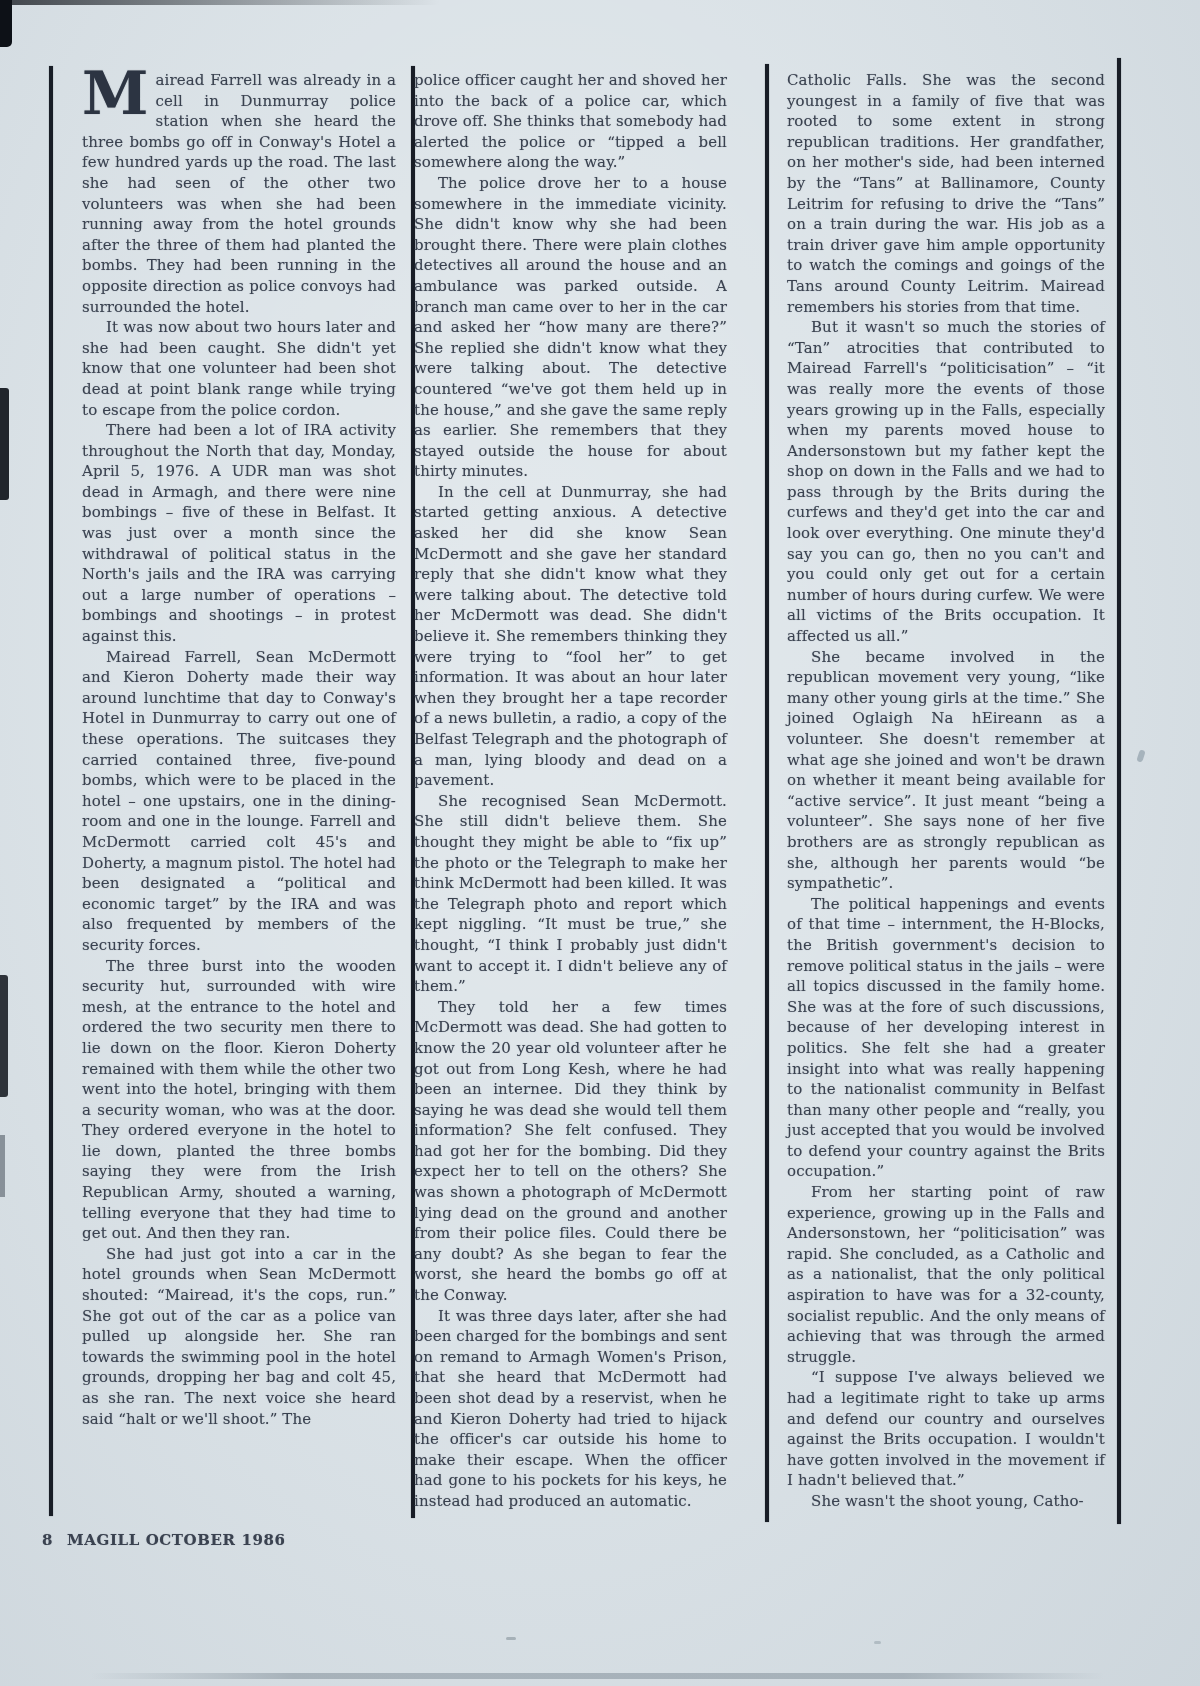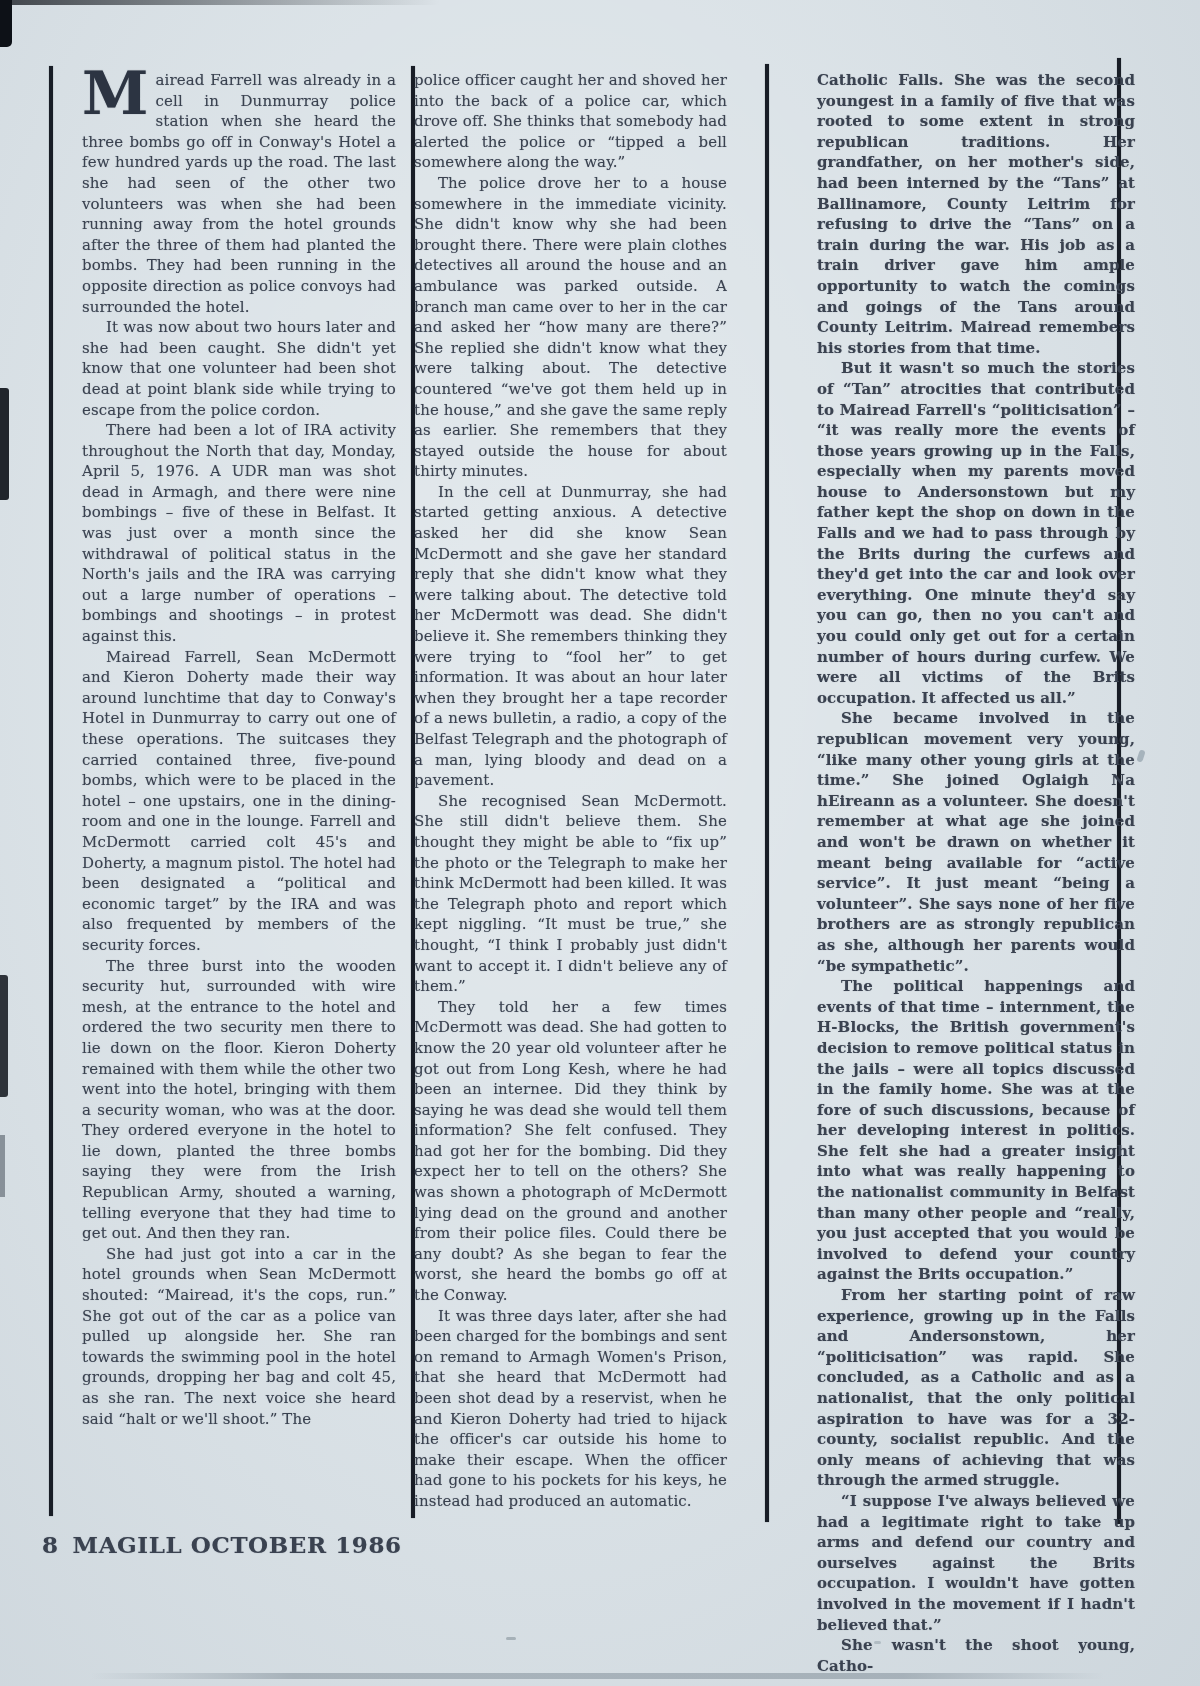--- a/index.html
+++ b/index.html
@@ -40,39 +40,39 @@
     top: 70px;
     color: var(--ink);
     font-size: 15px;
     line-height: 20.6px;
     text-align: justify;
     letter-spacing: 0.1px;
     text-shadow: 0 0 1px rgba(58,66,80,0.35);
   }
   #col-1 { left: 82px;  width: 314px; }
   #col-2 { left: 414px; width: 313px; }
-  #col-3 { left: 817px; width: 318px; font-weight: bold; }
+  #col-3 { left: 787px; width: 318px; }
   .col p { margin: 0; text-indent: 1.6em; }
   .col p:first-child { text-indent: 0; }
   .dropcap {
     float: left;
     font-size: 60px;
     line-height: 42px;
     font-weight: bold;
     padding: 2px 7px 0 0;
     color: #2c3442;
     text-shadow: 0 0 1px rgba(44,52,66,0.5);
   }
 
   
   .footer {
     position: absolute;
     left: 42px; top: 1531px;
     color: var(--ink);
-    font-size: 23px;
+    font-size: 15px;
     font-weight: bold;
     letter-spacing: 0.6px;
     text-shadow: 0 0 1px rgba(58,66,80,0.4);
     white-space: nowrap;
   }
   .footer .mag { margin-left: 14px; }
 
   
   .artifact { position: absolute; pointer-events: none; }
   #art-corner   { left: 0; top: 0; width: 12px; height: 47px; background: #0d1117; border-bottom-right-radius: 5px; }
@@ -92,21 +92,21 @@
 
 <div class="page">
 
   <div class="rule" id="rule-0"></div>
   <div class="rule" id="rule-1"></div>
   <div class="rule" id="rule-2"></div>
   <div class="rule" id="rule-3"></div>
 
   <div class="col" id="col-1">
       <p><span class="dropcap">M</span>airead Farrell was already in a cell in Dunmurray police station when she heard the three bombs go off in Conway's Hotel a few hundred yards up the road. The last she had seen of the other two volunteers was when she had been running away from the hotel grounds after the three of them had planted the bombs. They had been running in the opposite direction as police convoys had surrounded the hotel.</p>
-      <p>It was now about two hours later and she had been caught. She didn't yet know that one volunteer had been shot dead at point blank side while trying to escape from the police cordon.</p>
+      <p>It was now about two hours later and she had been caught. She didn't yet know that one volunteer had been shot dead at point blank range while trying to escape from the police cordon.</p>
       <p>There had been a lot of IRA activity throughout the North that day, Monday, April 5, 1976. A UDR man was shot dead in Armagh, and there were nine bombings – five of these in Belfast. It was just over a month since the withdrawal of political status in the North's jails and the IRA was carrying out a large number of operations – bombings and shootings – in protest against this.</p>
       <p>Mairead Farrell, Sean McDermott and Kieron Doherty made their way around lunchtime that day to Conway's Hotel in Dunmurray to carry out one of these operations. The suitcases they carried contained three, five-pound bombs, which were to be placed in the hotel – one upstairs, one in the dining-room and one in the lounge. Farrell and McDermott carried colt 45's and Doherty, a magnum pistol. The hotel had been designated a “political and economic target” by the IRA and was also frequented by members of the security forces.</p>
       <p>The three burst into the wooden security hut, surrounded with wire mesh, at the entrance to the hotel and ordered the two security men there to lie down on the floor. Kieron Doherty remained with them while the other two went into the hotel, bringing with them a security woman, who was at the door. They ordered everyone in the hotel to lie down, planted the three bombs saying they were from the Irish Republican Army, shouted a warning, telling everyone that they had time to get out. And then they ran.</p>
       <p>She had just got into a car in the hotel grounds when Sean McDermott shouted: “Mairead, it's the cops, run.” She got out of the car as a police van pulled up alongside her. She ran towards the swimming pool in the hotel grounds, dropping her bag and colt 45, as she ran. The next voice she heard said “halt or we'll shoot.” The</p>
     </div>
   <div class="col" id="col-2">
       <p>police officer caught her and shoved her into the back of a police car, which drove off. She thinks that somebody had alerted the police or “tipped a bell somewhere along the way.”</p>
       <p>The police drove her to a house somewhere in the immediate vicinity. She didn't know why she had been brought there. There were plain clothes detectives all around the house and an ambulance was parked outside. A branch man came over to her in the car and asked her “how many are there?” She replied she didn't know what they were talking about. The detective countered “we've got them held up in the house,” and she gave the same reply as earlier. She remembers that they stayed outside the house for about thirty minutes.</p>
       <p>In the cell at Dunmurray, she had started getting anxious. A detective asked her did she know Sean McDermott and she gave her standard reply that she didn't know what they were talking about. The detective told her McDermott was dead. She didn't believe it. She remembers thinking they were trying to “fool her” to get information. It was about an hour later when they brought her a tape recorder of a news bulletin, a radio, a copy of the Belfast Telegraph and the photograph of a man, lying bloody and dead on a pavement.</p>
       <p>She recognised Sean McDermott. She still didn't believe them. She thought they might be able to “fix up” the photo or the Telegraph to make her think McDermott had been killed. It was the Telegraph photo and report which kept niggling. “It must be true,” she thought, “I think I probably just didn't want to accept it. I didn't believe any of them.”</p>

